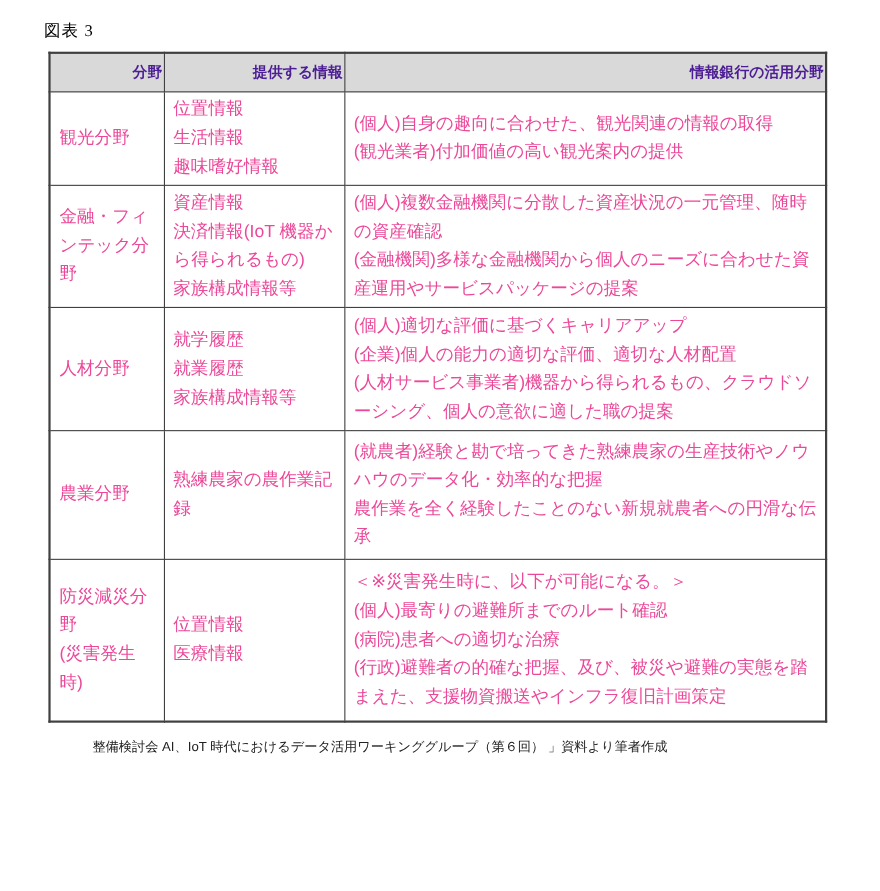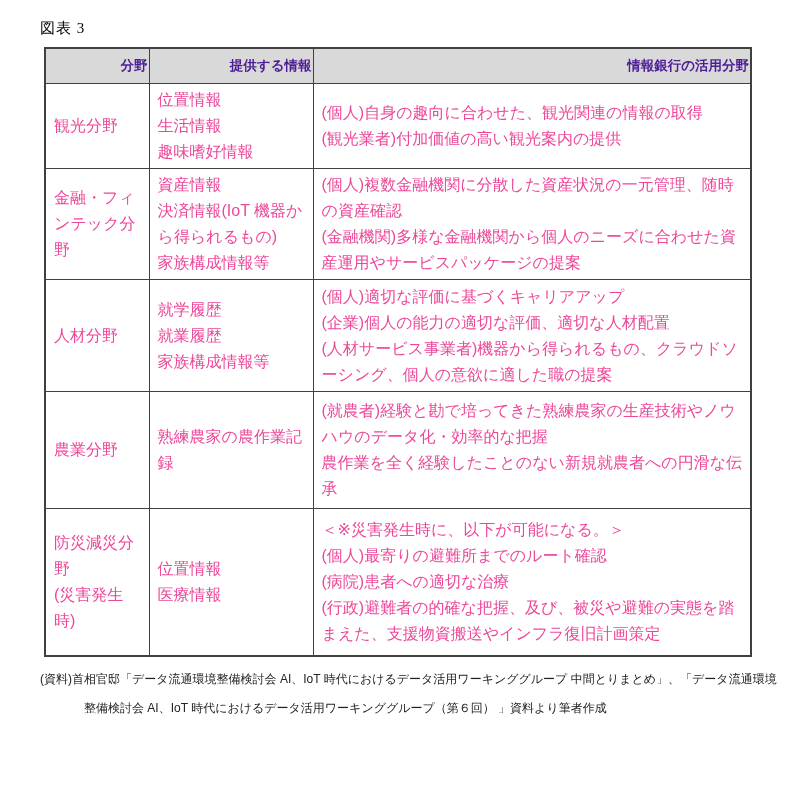--- a/index.html
+++ b/index.html
@@ -179,17 +179,16 @@
             <div class="merit">＜※災害発生時に、以下が可能になる。＞</div>
             <div class="merit">(個人)最寄りの避難所までのルート確認</div>
             <div class="merit">(病院)患者への適切な治療</div>
             <div class="merit">(行政)避難者の的確な把握、及び、被災や避難の実態を踏まえた、支援物資搬送やインフラ復旧計画策定</div>
           </td>
         </tr>
       </tbody>
   </table>
 
   <div class="footer">
-    <div class="nowrap-line">(資料)首相官邸「データ流通環境整備検討会 AI、IoT 時代におけるデータ活用ワーキンググループ 中間とりまとめ」、「データ流通環境</div>
     <div class="indent nowrap-line">整備検討会 AI、IoT 時代におけるデータ活用ワーキンググループ（第６回） 」資料より筆者作成</div>
   </div>
 
 </div>
 
 </body></html>

